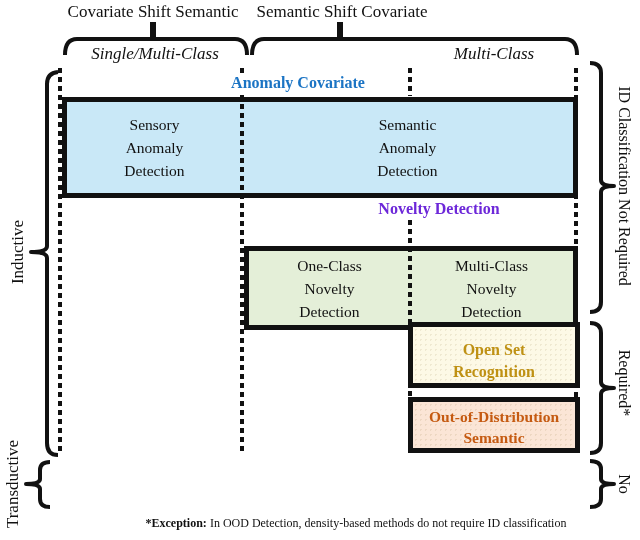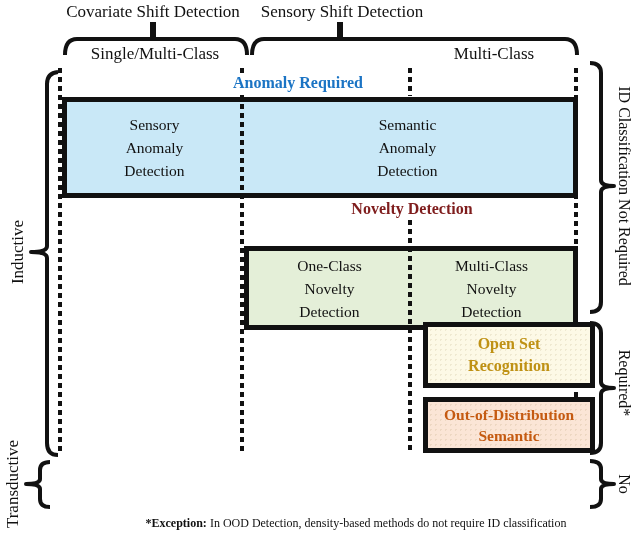--- a/index.html
+++ b/index.html
@@ -1,57 +1,57 @@
 <!DOCTYPE html>
 <html><head>
 <meta charset="utf-8">
 <style>
   html,body{margin:0;padding:0;background:#fff;}
   #fig{position:relative;width:640px;height:540px;background:#fff;
        font-family:"Liberation Serif", serif;color:#111;overflow:hidden;}
   .abs{position:absolute;}
   .ctr{transform:translateX(-50%);white-space:nowrap;}
   .hdr{font-size:17px;}
-  .colhdr{font-size:17px;}
+  .colhdr{font-size:17px;font-style:italic;}
   .sec-title{font-weight:bold;font-size:16px;background:#fff;padding:0 3px;z-index:6;}
   .dotline{width:4px;z-index:4;
     background:repeating-linear-gradient(to bottom,#111 0 5px,transparent 5px 9px);}
   .dotline.low{z-index:1;}
   .box{position:absolute;border:5px solid #111;display:flex;z-index:3;}
   .box.top5{z-index:5;}
   .cell{display:flex;align-items:center;justify-content:center;text-align:center;
         white-space:pre-line;font-size:15.5px;line-height:23px;}
   .rot-l{transform:translate(-50%,-50%) rotate(-90deg);white-space:nowrap;font-size:17px;}
   .rot-r{transform:translate(-50%,-50%) rotate(90deg);white-space:nowrap;font-size:16px;}
   svg.braces{position:absolute;left:0;top:0;z-index:2;}
   svg.braces path{stroke:#111;fill:none;stroke-width:4;stroke-linejoin:round;}
   svg.braces path.stem{stroke-width:6;}
   #anomaly-title{color:#1B74C4;}
-  #novelty-title{color:#7f1d1d;}
+  #novelty-title{color:#6d28d9;margin-left:27px;}
   #blue-box{background:#C9E8F7;}
   #green-box{background:#E4EFD8;}
   #osr-box{background:#FDF9E6;}
   #ood-box{background:#FBE5D6;}
-  #osr-box,#ood-box{align-items:center;justify-content:center;
+  #osr-box,#ood-box{align-items:flex-end;justify-content:center;
     background-image:radial-gradient(rgba(120,90,20,0.10) 1px,transparent 1px);
-    background-size:5px 5px;margin-left:15px;}
+    background-size:5px 5px;}
   #osr-box .cell{font-weight:bold;color:#BF9114;font-size:16px;line-height:22px;width:100%;}
   #ood-box .cell{font-weight:bold;color:#C55A11;font-size:15.5px;line-height:21px;width:100%;}
   #outlier-box{background:#EFEFEF;align-items:center;justify-content:center;z-index:5;}
   #outlier-box .cell{font-weight:bold;color:#8E8E8E;font-size:19px;width:100%;}
   #footnote{font-size:12px;}
   #footnote b{font-weight:bold;}
 </style>
 </head>
 <body>
 
 <div id="fig">
 
-  <div class="abs ctr hdr" style="left:153px;top:2px;">Covariate Shift Detection</div>
-  <div class="abs ctr hdr" style="left:342px;top:2px;">Sensory Shift Detection</div>
+  <div class="abs ctr hdr" style="left:153px;top:2px;">Covariate Shift Semantic</div>
+  <div class="abs ctr hdr" style="left:342px;top:2px;">Semantic Shift Covariate</div>
 
   <svg class="braces" width="640" height="540">
     <path d="M 65 55 Q 65 39 77 39 L 235 39 Q 247 39 247 55"></path>
     <path class="stem" d="M 153 22 L 153 39"></path>
     <path d="M 252 55 Q 252 39 264 39 L 565 39 Q 577 39 577 55"></path>
     <path class="stem" d="M 340 22 L 340 39"></path>
     <path d="M 58 72 Q 47 73 47 84 L 47 246 Q 47 252 31 252 Q 47 252 47 258 L 47 443 Q 47 455 58 455"></path>
     <path d="M 50 462 Q 40 462 40 470 L 40 479 Q 40 484 26 484 Q 40 484 40 489 L 40 499 Q 40 507 50 507"></path>
     <path d="M 590 63 Q 601 63 601 73 L 601 180 Q 601 186 614 186 Q 601 186 601 192 L 601 302 Q 601 312 590 312"></path>
     <path d="M 590 323 Q 601 323 601 333 L 601 382 Q 601 388 614 388 Q 601 388 601 394 L 601 443 Q 601 453 590 453"></path>
@@ -60,21 +60,21 @@
 
   <div class="abs ctr colhdr" style="left:155px;top:44px;">Single/Multi-Class</div>
   <div class="abs ctr colhdr" style="left:494px;top:44px;">Multi-Class</div>
 
   <div class="abs dotline low" style="left:58px;top:68px;height:384px;"></div>
   <div class="abs dotline" style="left:240px;top:68px;height:384px;"></div>
   <div class="abs dotline" style="left:408px;top:68px;height:28px;"></div>
   <div class="abs dotline" style="left:408px;top:202px;height:250px;"></div>
   <div class="abs dotline low" style="left:574px;top:68px;height:384px;"></div>
 
-  <div id="anomaly-title" class="abs ctr sec-title" style="left:298px;top:74px;">Anomaly Required</div>
+  <div id="anomaly-title" class="abs ctr sec-title" style="left:298px;top:74px;">Anomaly Covariate</div>
   <div id="novelty-title" class="abs ctr sec-title" style="left:412px;top:200px;">Novelty Detection</div>
 
   <div id="blue-box" class="box" style="left:62px;top:97px;width:506px;height:91px;">
     <div class="cell" style="width:175px;">Sensory
 Anomaly
 Detection</div>
     <div class="cell" style="width:331px;">Semantic
 Anomaly
 Detection</div>
   </div>

